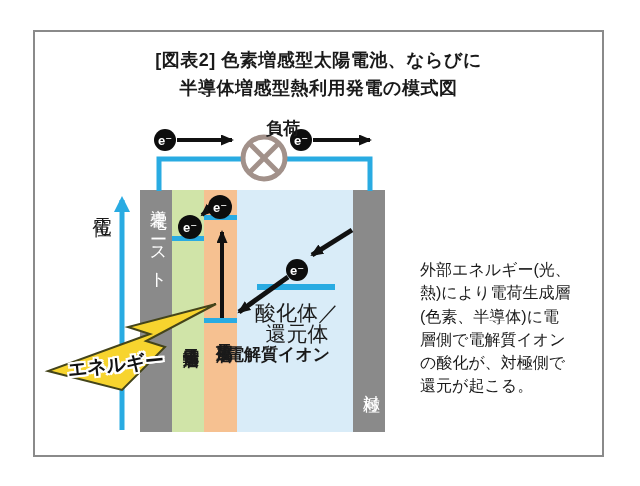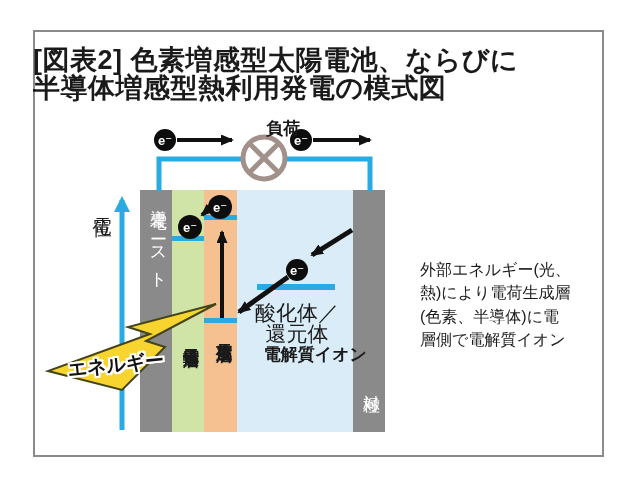--- a/index.html
+++ b/index.html
@@ -1,21 +1,21 @@
 <!DOCTYPE html>
 <html style="--accent-cyan: #29abe2; --bar-gray: #8a8a8a; --bar-green: #d0e4a8; --bar-orange: #f6c191; --bar-blue: #d9ecf8; --load-brown: #a2918a; --bolt-yellow: #f7d42e; --ink: #111111;"><head>
 <meta charset="utf-8">
 <style>
   html,body{margin:0;padding:0;background:#fff;}
   body{width:640px;height:486px;position:relative;overflow:hidden;
        font-family:"Liberation Sans","DejaVu Sans",sans-serif;color:#1a1a1a;}
   .abs{position:absolute;}
   #frame{left:33px;top:30px;width:571px;height:427px;border:2px solid #8a8a8a;
          box-sizing:border-box;background:#fff;}
-  #title{left:33px;top:46px;width:571px;text-align:left;font-size:27px;
+  #title{left:33px;top:46px;width:571px;text-align:center;font-size:18px;
          font-weight:600;line-height:28px;letter-spacing:.5px;z-index:3;}
   
   .bar{top:190px;height:242px;z-index:1;}
   #bar-paste{left:140px;width:32px;background:var(--bar-gray,#8a8a8a);}
   #bar-transport{left:172px;width:32px;background:var(--bar-green,#d0e4a8);}
   #bar-generation{left:204px;width:33px;background:var(--bar-orange,#f6c191);}
   #bar-electrolyte{left:237px;width:116px;background:var(--bar-blue,#d9ecf8);}
   #bar-counter{left:353px;width:32px;background:var(--bar-gray,#8a8a8a);}
   
   .vtext{writing-mode:vertical-rl;text-orientation:upright;z-index:2;white-space:nowrap;}
@@ -27,21 +27,21 @@
   
   #gfx{left:0;top:0;z-index:2;pointer-events:none;}
   
   .ebadge{width:22px;height:22px;border-radius:50%;background:#0d0d0d;color:#fff;
           font-size:13px;font-weight:700;display:flex;align-items:center;justify-content:center;
           transform:translate(-50%,-50%);z-index:4;line-height:1;}
   .ebig{width:24px;height:24px;}
   
   #lbl-load{left:240px;top:117px;width:60px;text-align:right;font-size:17px;font-weight:700;z-index:4;}
   #lbl-redox{left:237px;top:302px;width:120px;text-align:center;font-size:21px;line-height:21px;z-index:4;}
-  #lbl-ion{left:227px;top:343px;width:140px;text-align:right;font-size:17px;font-weight:700;z-index:4;}
+  #lbl-ion{left:227px;top:343px;width:140px;text-align:left;font-size:17px;font-weight:700;z-index:4;}
   #lbl-energy{left:48px;top:352px;width:136px;text-align:center;font-size:19px;font-weight:800;
               transform:rotate(-6deg);z-index:4;color:#111;
               text-shadow:-2px -2px 0 #fff,2px -2px 0 #fff,-2px 2px 0 #fff,2px 2px 0 #fff,
                           0 -2px 0 #fff,0 2px 0 #fff,-2px 0 0 #fff,2px 0 0 #fff;}
   
   #caption{left:420px;top:258px;width:200px;font-size:16px;line-height:23.3px;color:#1a1a1a;z-index:3;}
 </style>
 </head>
 <body>
 
@@ -112,13 +112,15 @@
   <div>還元体</div>
 </div>
 <div id="lbl-ion" class="abs">電解質イオン</div>
 <div id="lbl-energy" class="abs">エネルギー</div>
 
 <div id="caption" class="abs">
   <div>外部エネルギー(光、</div>
   <div>熱)により電荷生成層</div>
   <div>(色素、半導体)に電</div>
   <div>層側で電解質イオン</div>
+  <div>の酸化が、対極側で</div>
+  <div>還元が起こる。</div>
 </div>
 
 </body></html>

